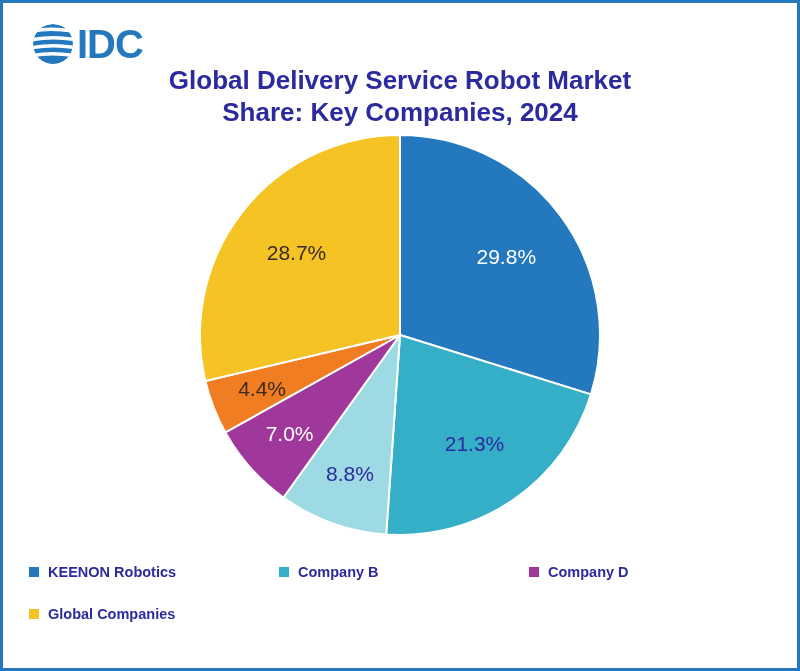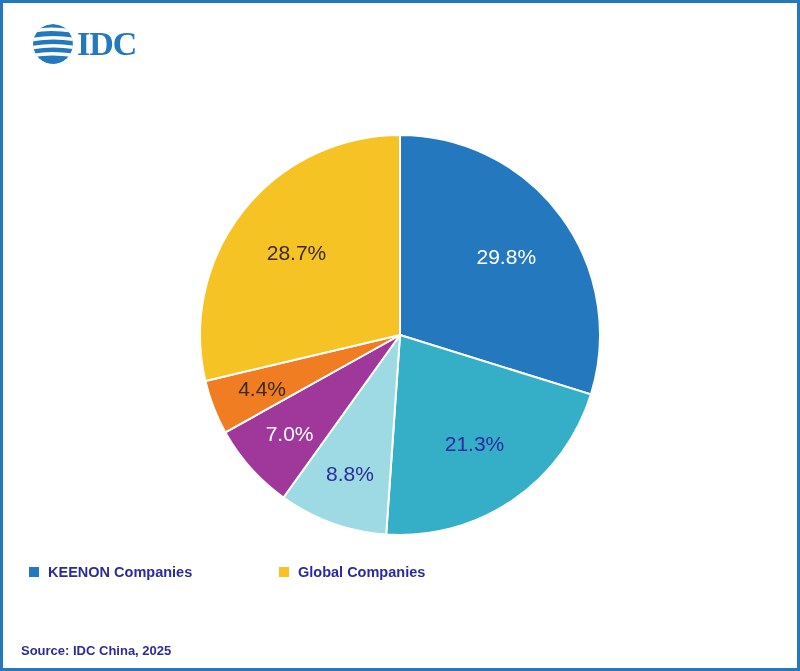--- a/index.html
+++ b/index.html
@@ -28,27 +28,27 @@
     display: flex;
     align-items: center;
     height: 50px;
   }
   .logo-globe {
     width: 44px;
     height: 44px;
     display: block;
   }
   .logo-text {
-    font-size: 34px;
+    font-size: 40px;
     font-weight: bold;
     color: #2378BE;
     letter-spacing: -1px;
     line-height: 1;
     margin-left: 2px;
-    font-family: Liberation Serif, serif;
+    font-family: Liberation Sans, sans-serif;
   }
 
   
   .chart-title {
     position: absolute;
     left: 0;
     right: 0;
     top: 62px;
     text-align: center;
     font-size: 26px;
@@ -132,20 +132,24 @@
         <circle cx="22" cy="22" r="20" fill="#2378BE"></circle>
         <path d="M -4 9 Q 18 2 50 9 L 50 12.4 Q 18 5.4 -4 12.4 Z" fill="#ffffff"></path>
         <path d="M -4 17 Q 22 11 50 17 L 50 20.4 Q 22 14.4 -4 20.4 Z" fill="#ffffff"></path>
         <path d="M -4 25 Q 22 19 50 25 L 50 28.4 Q 22 22.4 -4 28.4 Z" fill="#ffffff"></path>
         <path d="M -4 33 Q 20 27 50 33 L 50 36.4 Q 20 30.4 -4 36.4 Z" fill="#ffffff"></path>
       </g>
     </svg>
     <span class="logo-text">IDC</span>
   </div>
 
+  <div class="chart-title">
+    <div>Global Delivery Service Robot Market</div>
+    <div>Share: Key Companies, 2024</div>
+  </div>
 
   <div class="pie-area">
     <svg class="pie-svg" id="pie-svg" width="450" height="408" viewBox="0 0 450 408">
         <path d="M 225 204 L 225.00 4.00 A 200 200 0 0 1 415.97 263.41 Z" fill="#2378BE" stroke="#ffffff" stroke-width="2" stroke-linejoin="round"></path>
         <text x="331.3" y="132.7" text-anchor="middle" class="slice-label" fill="#FFFFFF">29.8%</text>
         <path d="M 225 204 L 415.97 263.41 A 200 200 0 0 1 211.19 403.52 Z" fill="#35AEC8" stroke="#ffffff" stroke-width="2" stroke-linejoin="round"></path>
         <text x="299.5" y="319.9" text-anchor="middle" class="slice-label" fill="#2B2B9E">21.3%</text>
         <path d="M 225 204 L 211.19 403.52 A 200 200 0 0 1 108.46 366.54 Z" fill="#9DDAE3" stroke="#ffffff" stroke-width="2" stroke-linejoin="round"></path>
         <text x="174.9" y="350.3" text-anchor="middle" class="slice-label" fill="#2B2B9E">8.8%</text>
         <path d="M 225 204 L 108.46 366.54 A 200 200 0 0 1 50.35 301.45 Z" fill="#A0389B" stroke="#ffffff" stroke-width="2" stroke-linejoin="round"></path>
@@ -153,23 +157,30 @@
         <path d="M 225 204 L 50.35 301.45 A 200 200 0 0 1 30.38 250.08 Z" fill="#F07D22" stroke="#ffffff" stroke-width="2" stroke-linejoin="round"></path>
         <text x="87.1" y="264.6" text-anchor="middle" class="slice-label" fill="#3A2A1E">4.4%</text>
         <path d="M 225 204 L 30.38 250.08 A 200 200 0 0 1 225.00 4.00 Z" fill="#F5C324" stroke="#ffffff" stroke-width="2" stroke-linejoin="round"></path>
         <text x="121.5" y="129.1" text-anchor="middle" class="slice-label" fill="#3A2A1E">28.7%</text>
       </svg>
   </div>
 
   <div class="legend">
     <div class="legend-item">
       <span class="legend-swatch" style="background: rgb(35, 120, 190);"></span>
-      <span class="legend-label">KEENON Companies</span>
+      <span class="legend-label">KEENON Robotics</span>
+    </div>
+    <div class="legend-item">
+      <span class="legend-swatch" style="background: rgb(53, 174, 200);"></span>
+      <span class="legend-label">Company B</span>
+    </div>
+    <div class="legend-item">
+      <span class="legend-swatch" style="background: rgb(160, 56, 155);"></span>
+      <span class="legend-label">Company D</span>
     </div>
     <div class="legend-item">
       <span class="legend-swatch" style="background: rgb(245, 195, 36);"></span>
       <span class="legend-label">Global Companies</span>
     </div>
   </div>
 
-  <div class="source">Source: IDC China, 2025</div>
 
 </div>
 
 </body></html>

